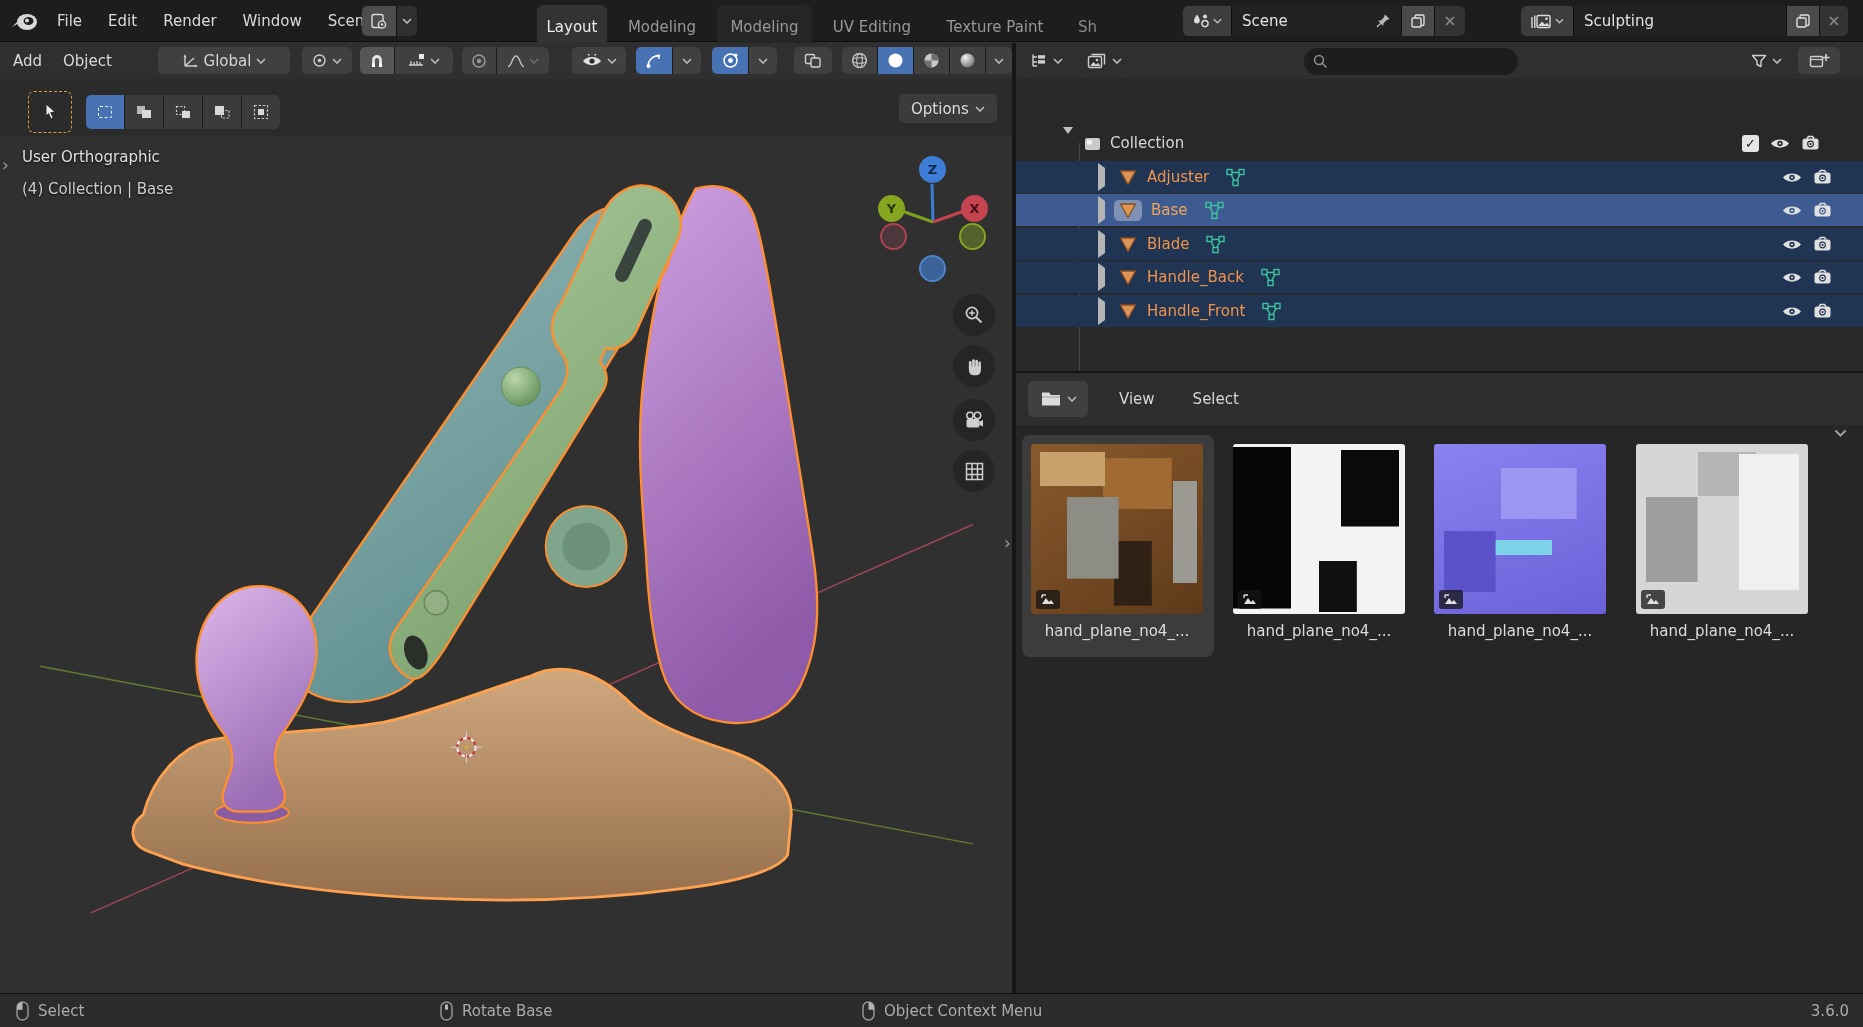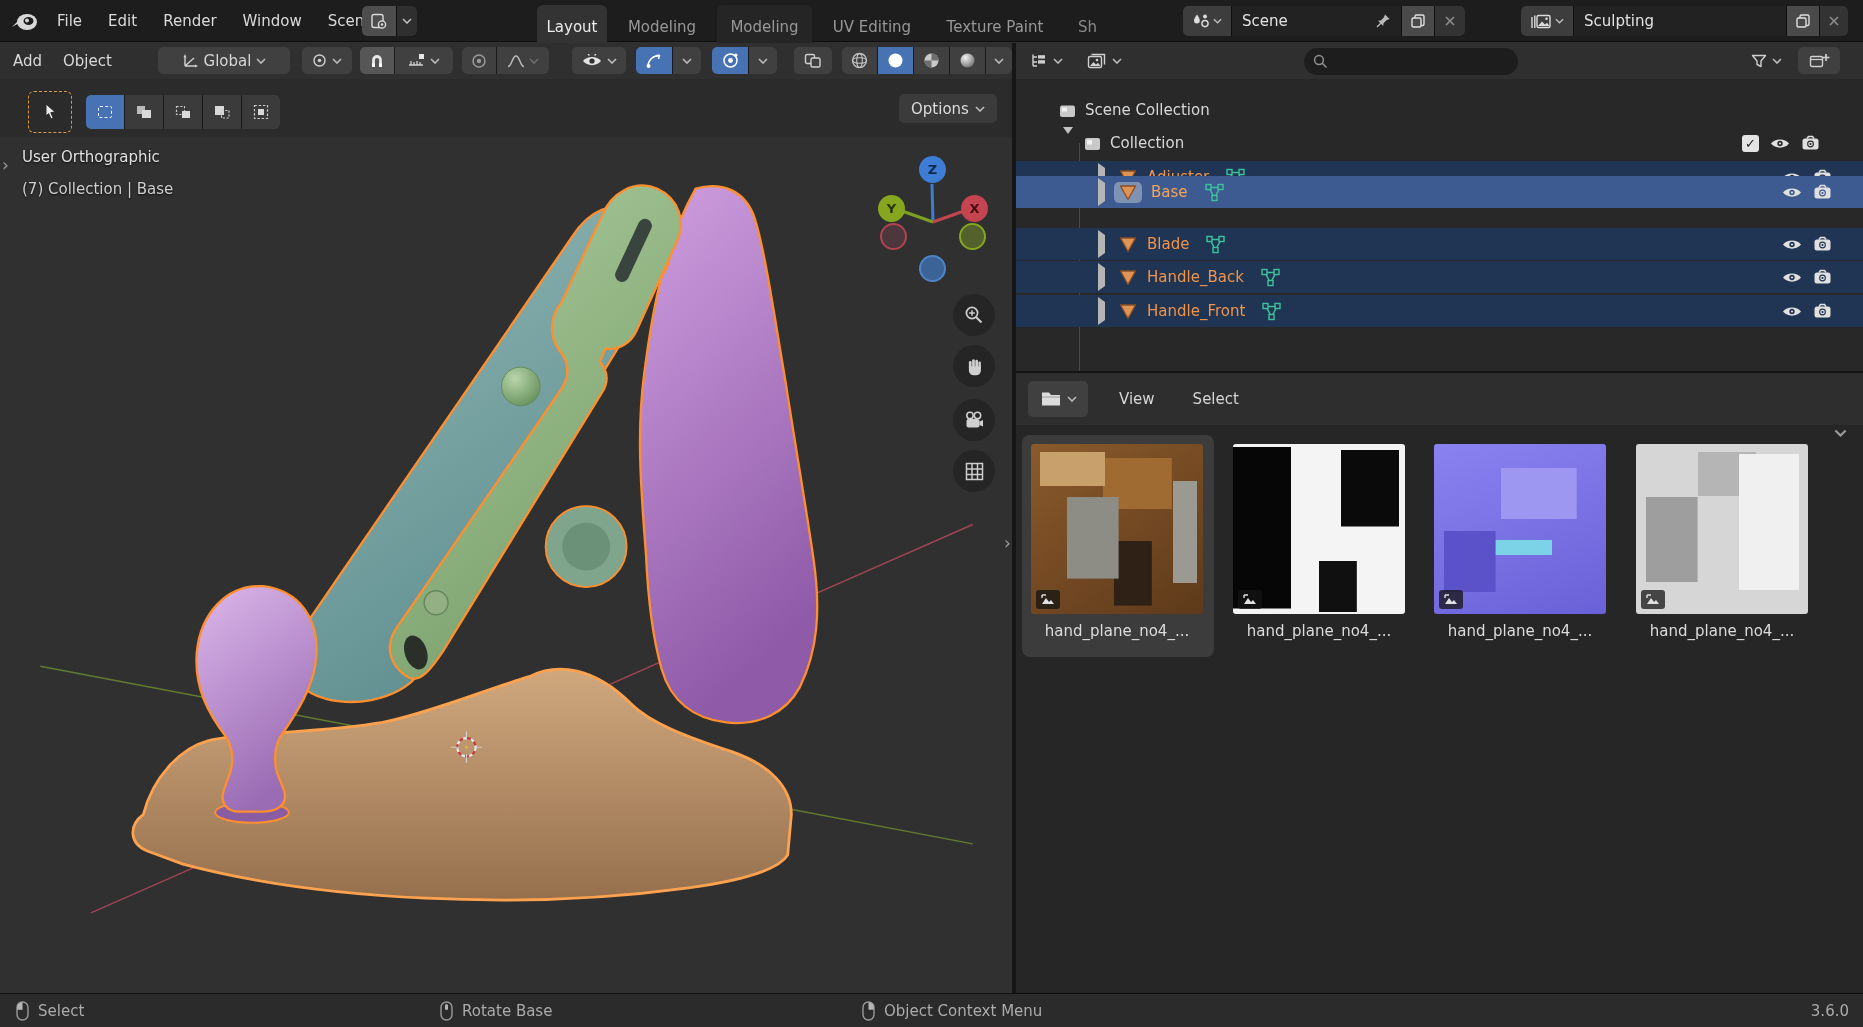--- a/index.html
+++ b/index.html
@@ -500,21 +500,21 @@
       </div>
     </div>
     <div id="options-btn" class="abs">
       <span>Options</span>
       <svg width="10" height="6" viewBox="0 0 10 6">
           <path d="M1,1 5,5 9,1" fill="none" stroke="#bbb" stroke-width="1.6"></path>
         </svg>
     </div>
 
     <div class="vp-text abs" style="top:69px;">User Orthographic</div>
-    <div class="vp-text abs" style="top:101px;color:#cfcfcf;">(7) Collection | Base</div>
+    <div class="vp-text abs" style="top:101px;color:#cfcfcf;">(4) Collection | Base</div>
     <div class="side-toggle abs" style="left:2px;top:76px;">›</div>
 
     <div class="abs" style="left:870px;top:71px;width:134px;height:134px;">
       <svg class="abs" style="left:0;top:0;" width="134" height="134">
         <line x1="63" y1="72" x2="62" y2="34" stroke="#3d7dd6" stroke-width="3"></line>
         <line x1="63" y1="72" x2="32" y2="61" stroke="#7da021" stroke-width="3"></line>
         <line x1="63" y1="72" x2="94" y2="61" stroke="#c4454f" stroke-width="3"></line>
       </svg>
       <div class="gz-circle" style="left:49px;top:6px;background:#3d7dd6;color:#10294d;">Z</div>
       <div class="gz-circle" style="left:8px;top:45px;background:#86a61f;color:#28350a;">Y</div>
@@ -553,29 +553,20 @@
     <div class="nav-btn abs" style="left:953px;top:371px;">
       <svg width="19" height="19" viewBox="0 0 19 19">
         <path d="M1.5,1.5 h16 v16 h-16 Z M1.5,7 h16 M1.5,12.5 h16 M7,1.5 v16 M12.5,1.5 v16" fill="none" stroke="#cdcdcd" stroke-width="1.5"></path>
       </svg>
     </div>
   </div>
 
   <div id="outliner" class="abs">
     <div class="hline" style="left:63px;top:64px;height:248px;"></div>
 
-    <div class="ol-row" style="top:15px;">
-      <span style="margin-left:42px;">
-        <svg width="19" height="15" viewBox="0 0 19 15">
-          <rect x="2" y="2.5" width="15" height="11.5" rx="2" fill="#c9c9c9"></rect>
-          <rect x="4" y="4.5" width="5" height="4" fill="#f2f2f2"></rect>
-        </svg>
-      </span>
-      <span class="ol-label">Scene Collection</span>
-    </div>
 
     <div class="ol-row" style="top:48px;">
       <span style="margin-left:47px;"><span class="tri-d"></span></span>
       <span style="margin-left:10px;">
         <svg width="19" height="15" viewBox="0 0 19 15">
           <rect x="2" y="2" width="15" height="12" rx="2" fill="#c9c9c9"></rect>
           <rect x="4" y="4" width="5" height="4.5" fill="#f2f2f2"></rect>
         </svg>
       </span>
       <span class="ol-label">Collection</span>
@@ -627,21 +618,21 @@
             <svg width="19" height="16" viewBox="0 0 19 16">
               <path d="M6,3.5 L7.5,1.5 h4 L13,3.5" fill="none" stroke="#e0e0e0" stroke-width="1.5"></path>
               <rect x="1.5" y="3.5" width="16" height="11" rx="2.5" fill="#e0e0e0"></rect>
               <circle cx="9.5" cy="9" r="3.4" fill="#203453"></circle>
               <circle cx="9.5" cy="9" r="1.7" fill="none" stroke="#e0e0e0" stroke-width="1.2"></circle>
             </svg>
           </span>
       </div>
     </div>
 
-    <div class="ol-row act" style="top:97px;">
+    <div class="ol-row act" style="top:115px;">
       <span style="margin-left:82px;"><span class="tri-r"></span></span>
       <span style="margin-left:9px;background:#7e93b4;border-radius:5px;padding:2px 4px;display:flex;">
         <svg width="20" height="17" viewBox="0 0 20 17">
             <path d="M2.5,2 H17.5 L10,15.5 Z" fill="#de9455" stroke="#8a4d22" stroke-width="1.3" stroke-linejoin="round"></path>
           </svg>
       </span>
       <span class="ol-obj-label" style="color:#f5a455;">Base</span>
       <span style="margin-left:16px;">
         <svg width="21" height="19" viewBox="0 0 21 19">
             <path d="M5,4.5 L16,4.5 L10.5,15 Z" fill="none" stroke="#3ec29c" stroke-width="1.5"></path>

